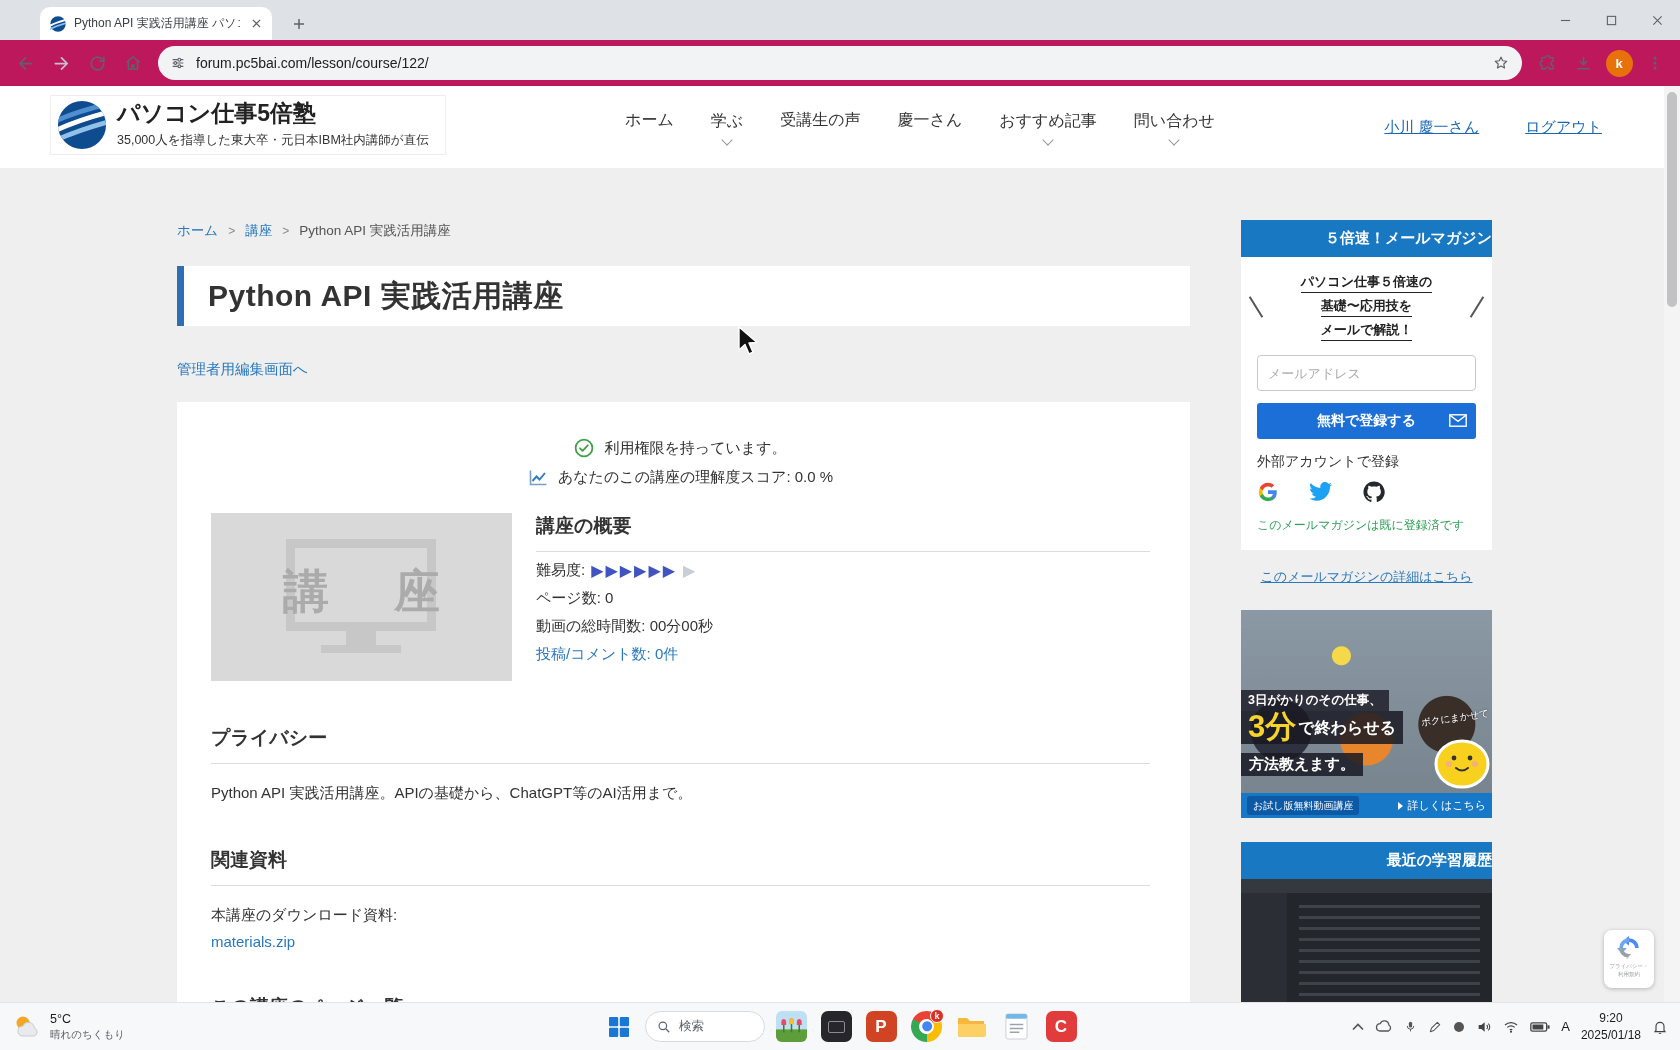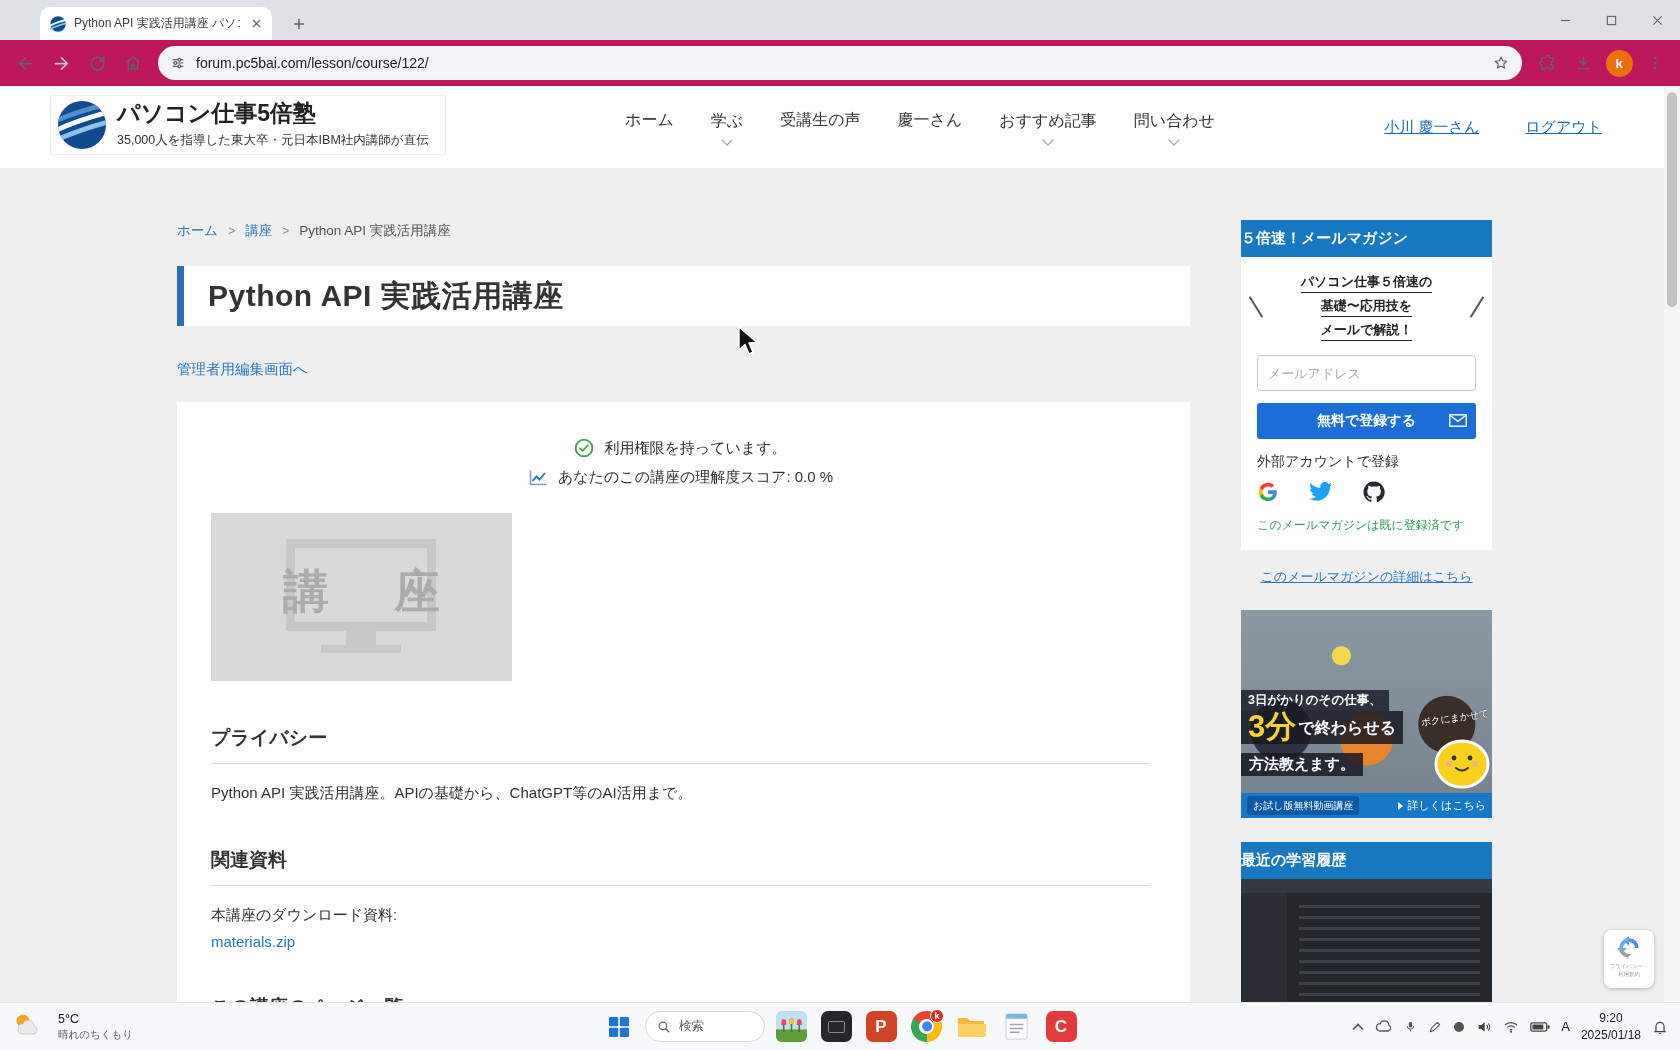--- a/index.html
+++ b/index.html
@@ -59,21 +59,21 @@
   .ov-line{font-size:15px;color:#333;margin-top:9px;display:flex;align-items:center;gap:6px;}
   .diff-filled{color:#4053c0;font-size:16px;letter-spacing:2px;}
   .diff-empty{color:#c9cdd6;font-size:16px;}
   .blue-link{color:#2878bd;cursor:pointer;}
   .hr-h{margin-top:44px;padding-bottom:12px;border-bottom:1px solid #dcdcdc;}
   .para{font-size:15px;color:#333;margin-top:20px;}
   .file-link{display:block;font-size:15px;color:#2878bd;margin-top:8px;cursor:pointer;}
 
   
   .sidebar{position:absolute;left:1241px;top:52px;width:251px;}
-  .blue-bar{background:#1878c1;color:#fff;font-size:15px;font-weight:bold;text-align:left;padding:9px 0;}
+  .blue-bar{background:#1878c1;color:#fff;font-size:15px;font-weight:bold;text-align:right;padding:9px 0;}
   .nl-body{background:#fff;padding:12px 16px 16px;text-align:center;position:relative;}
   .nl-line{display:inline-block;font-size:13px;font-weight:bold;color:#222;border-bottom:1px solid #222;padding-bottom:1px;margin-top:4px;}
   .nl-slash{position:absolute;width:2px;height:24px;background:#555;top:38px;}
   .nl-slash.l{left:14px;transform:rotate(-32deg);}
   .nl-slash.r{right:14px;transform:rotate(32deg);}
   .nl-input{width:100%;height:36px;border:1px solid #c9c9c9;border-radius:4px;margin-top:14px;padding:0 10px;font-size:13px;font-family:inherit;color:#333;}
   .nl-input::placeholder{color:#aaa;}
   .nl-btn{position:relative;width:100%;height:36px;background:#1b6fd6;color:#fff;font-size:14px;font-weight:bold;border:none;border-radius:3px;margin-top:12px;cursor:pointer;font-family:inherit;}
   .nl-btn svg{position:absolute;right:9px;top:11px;}
   .nl-ext{font-size:14px;color:#333;text-align:left;margin-top:14px;}
@@ -111,21 +111,21 @@
   .recaptcha-label{font-size:5.5px;color:#9aa0a6;text-align:center;width:44px;line-height:1.4;margin-top:2px;}
 
   .cursor{position:absolute;left:737px;top:158px;pointer-events:none;}
 
   
   .scrollbar{position:absolute;right:0;top:86px;width:16px;height:916px;background:#f4f4f5;}
   .scroll-thumb{position:absolute;left:3px;right:3px;top:6px;height:215px;background:#c2c2c4;border-radius:6px;}
 
   
   .taskbar{position:absolute;left:0;right:0;bottom:0;height:48px;background:#f7f8fa;border-top:1px solid #e2e4e8;display:flex;align-items:center;}
-  .tb-weather{display:flex;gap:16px;padding-left:12px;width:230px;cursor:pointer;}
+  .tb-weather{display:flex;align-items:center;gap:8px;padding-left:12px;width:230px;cursor:pointer;}
   .tb-wtexts{display:flex;flex-direction:column;line-height:1.25;}
   .tb-wtemp{font-size:12.5px;color:#1b1b1b;}
   .tb-wdesc{font-size:10.5px;color:#5a5f66;}
   .tb-center{position:absolute;left:50%;transform:translateX(-50%);display:flex;align-items:center;gap:7px;}
   .tb-app{width:38px;height:38px;border-radius:6px;display:flex;align-items:center;justify-content:center;position:relative;cursor:pointer;}
   .tb-search{width:120px;height:31px;background:#fff;border:1px solid #d8dadd;border-radius:16px;display:flex;align-items:center;gap:8px;padding:0 11px;cursor:pointer;}
   .tb-search-label{font-size:12.5px;color:#5a5f66;}
   .chrome-ball{position:relative;width:31px;height:31px;border-radius:50%;background:conic-gradient(#ea4335 0 33.3%,#fbbc05 0 66.6%,#34a853 0 100%);transform:rotate(-60deg);}
   .chrome-ball::before{content:"";position:absolute;inset:8px;border-radius:50%;background:#fff;}
   .chrome-ball::after{content:"";position:absolute;inset:10.5px;border-radius:50%;background:#4285f4;}
@@ -335,20 +335,31 @@
         </span>
         <span>あなたのこの講座の理解度スコア: 0.0 %</span>
       </div>
 
       <div class="course-flex">
         <div class="course-img">
           <div class="monitor"></div>
           <div class="monitor-stand"></div>
           <div class="monitor-base"></div>
           <div class="course-img-label">講 座</div>
+        </div>
+        <div class="overview-col">
+          <div class="sec-h">講座の概要</div>
+          <div class="ov-line">
+            <span>難易度:</span>
+            <span class="diff-filled">▶▶▶▶▶▶</span>
+            <span class="diff-empty">▶</span>
+          </div>
+          <div class="ov-line">ページ数: 0</div>
+          <div class="ov-line">動画の総時間数: 00分00秒</div>
+          <div class="ov-line blue-link">投稿/コメント数: 0件</div>
         </div>
       </div>
 
       <div class="sec-h hr-h">プライバシー</div>
       <p class="para">Python API 実践活用講座。APIの基礎から、ChatGPT等のAI活用まで。</p>
 
       <div class="sec-h hr-h">関連資料</div>
       <p class="para">本講座のダウンロード資料:</p>
       <span class="file-link">materials.zip</span>
 

